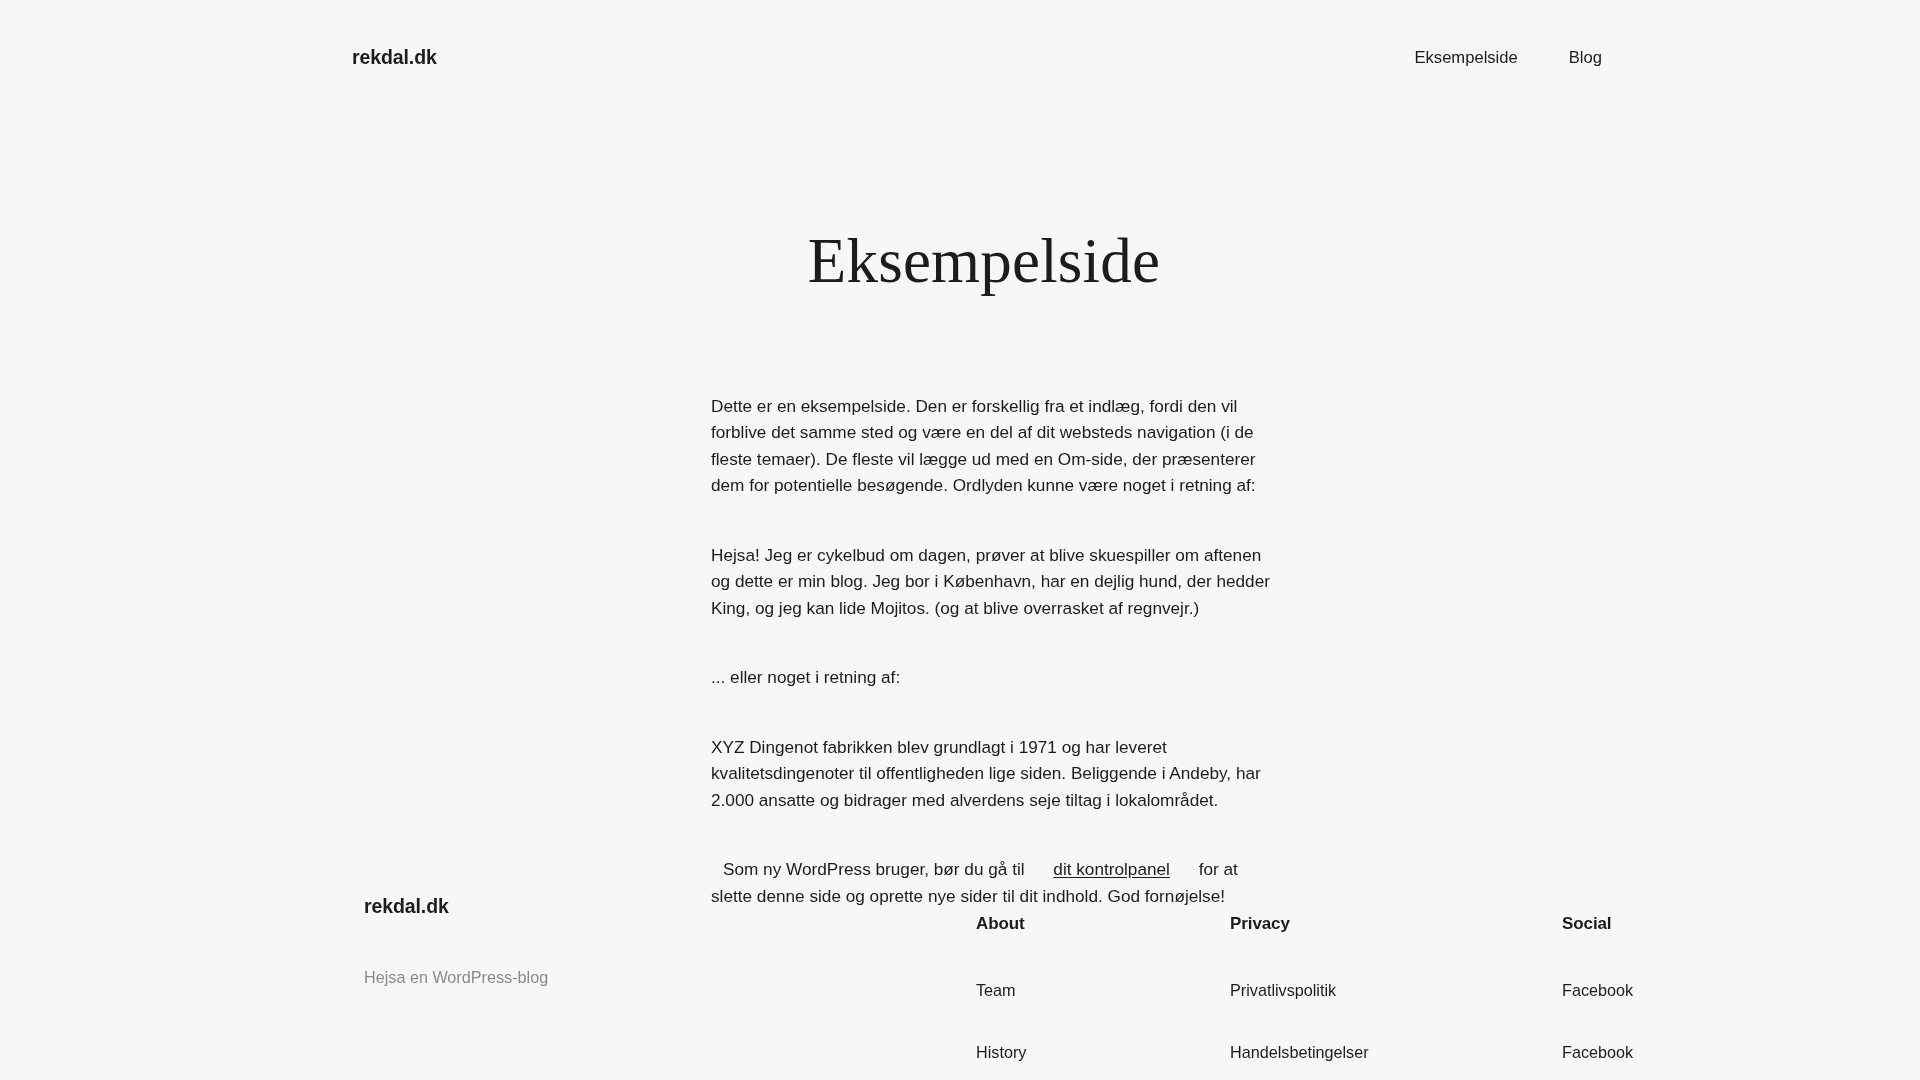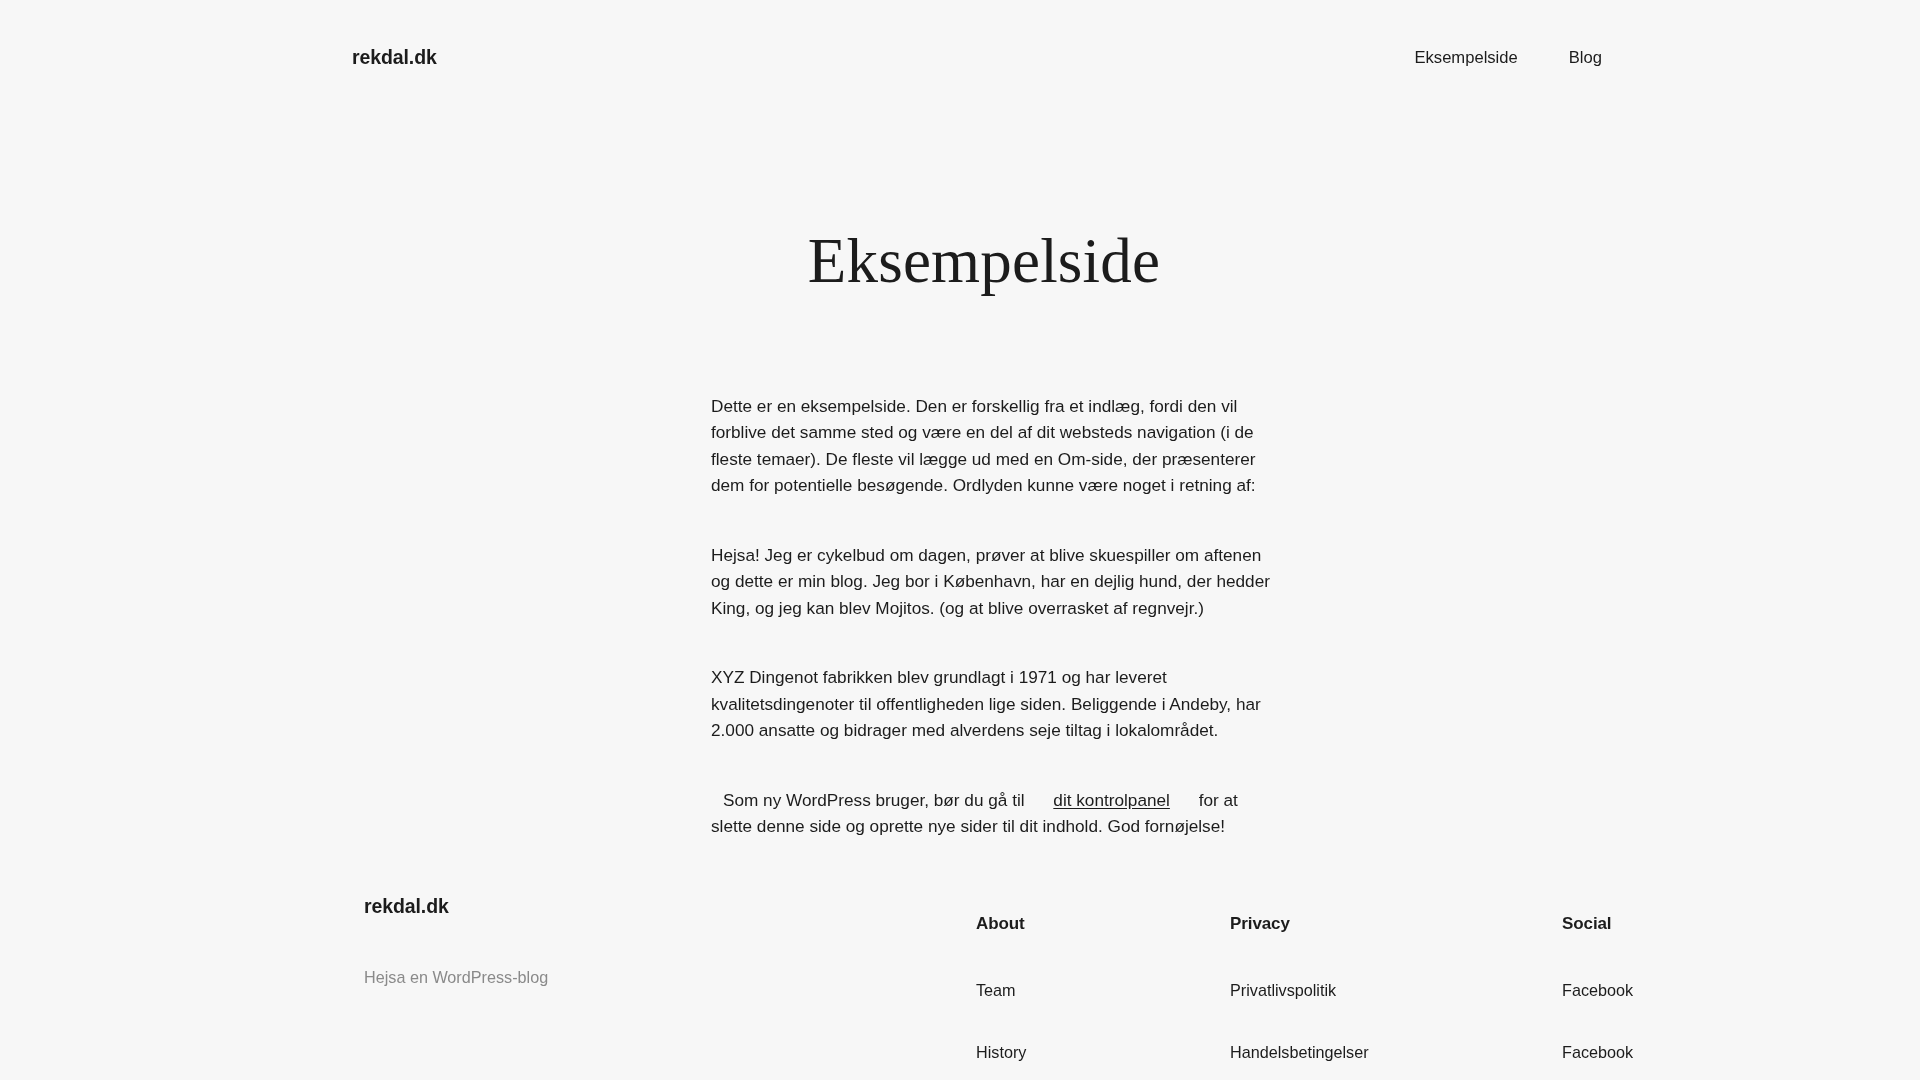--- a/index.html
+++ b/index.html
@@ -198,21 +198,22 @@
       <a class="nav-link" href="#">Eksempelside</a>
       <a class="nav-link" href="#">Blog</a>
     </nav>
   </header>
 
   <main class="content">
     <h1 class="entry-title">Eksempelside</h1>
 
     <div class="entry-content">
       <p>Dette er en eksempelside. Den er forskellig fra et indlæg, fordi den vil forblive det samme sted og være en del af dit websteds navigation (i de fleste temaer). De fleste vil lægge ud med en Om-side, der præsenterer dem for potentielle besøgende. Ordlyden kunne være noget i retning af:</p>
-      <p>Hejsa! Jeg er cykelbud om dagen, prøver at blive skuespiller om aftenen og dette er min blog. Jeg bor i København, har en dejlig hund, der hedder King, og jeg kan blev Mojitos. (og at blive overrasket af regnvejr.)</p>
+      <p>Hejsa! Jeg er cykelbud om dagen, prøver at blive skuespiller om aftenen og dette er min blog. Jeg bor i København, har en dejlig hund, der hedder King, og jeg kan lide Mojitos. (og at blive overrasket af regnvejr.)</p>
+      <p>... eller noget i retning af:</p>
       <p>XYZ Dingenot fabrikken blev grundlagt i 1971 og har leveret kvalitetsdingenoter til offentligheden lige siden. Beliggende i Andeby, har 2.000 ansatte og bidrager med alverdens seje tiltag i lokalområdet.</p>
       <p><span>Som ny WordPress bruger, bør du gå til </span><a class="content-link" href="#">dit kontrolpanel</a><span> for at slette denne side og oprette nye sider til dit indhold. God fornøjelse!</span></p>
     </div>
   </main>
 
   <footer class="site-footer">
     <div class="footer-brand">
       <a class="footer-title" href="#">rekdal.dk</a>
       <div class="footer-tagline">Hejsa en WordPress-blog</div>
     </div>

